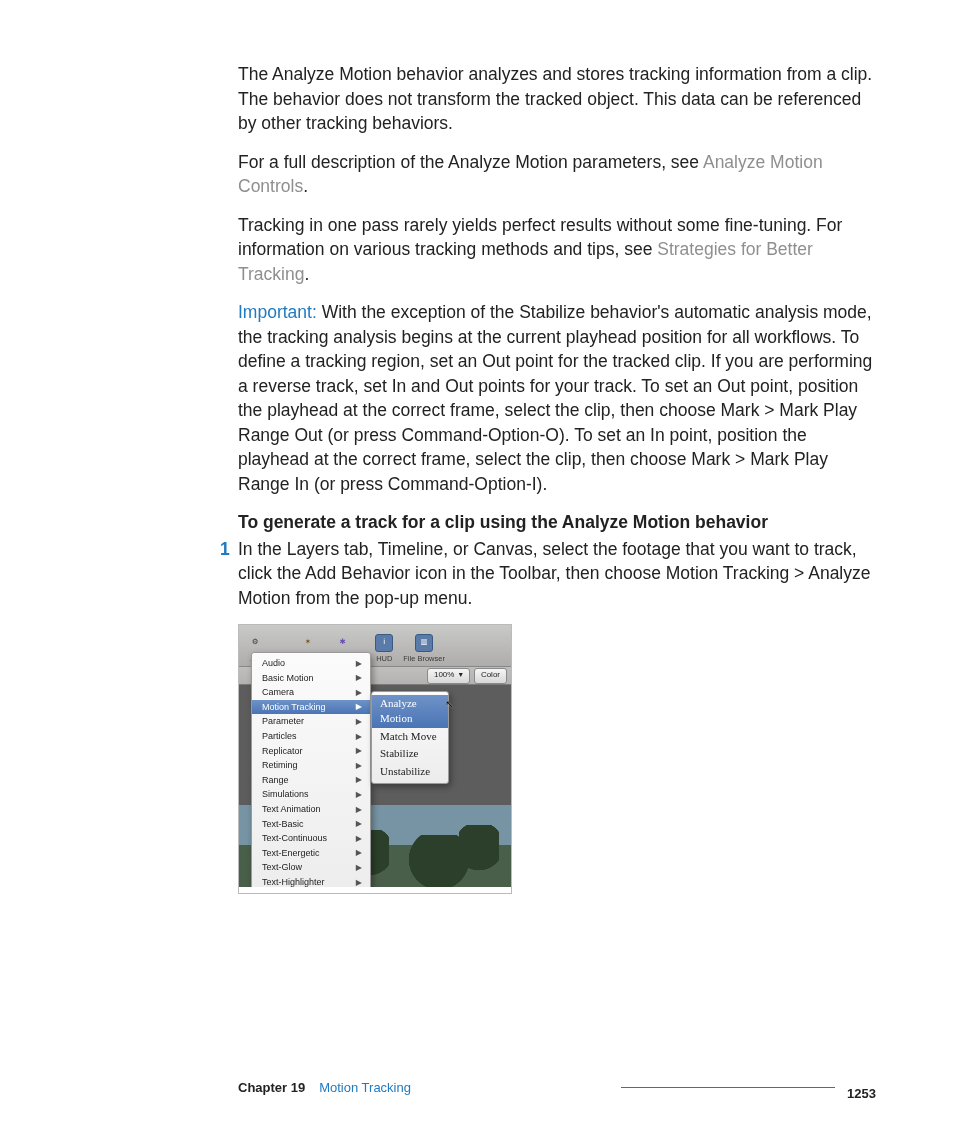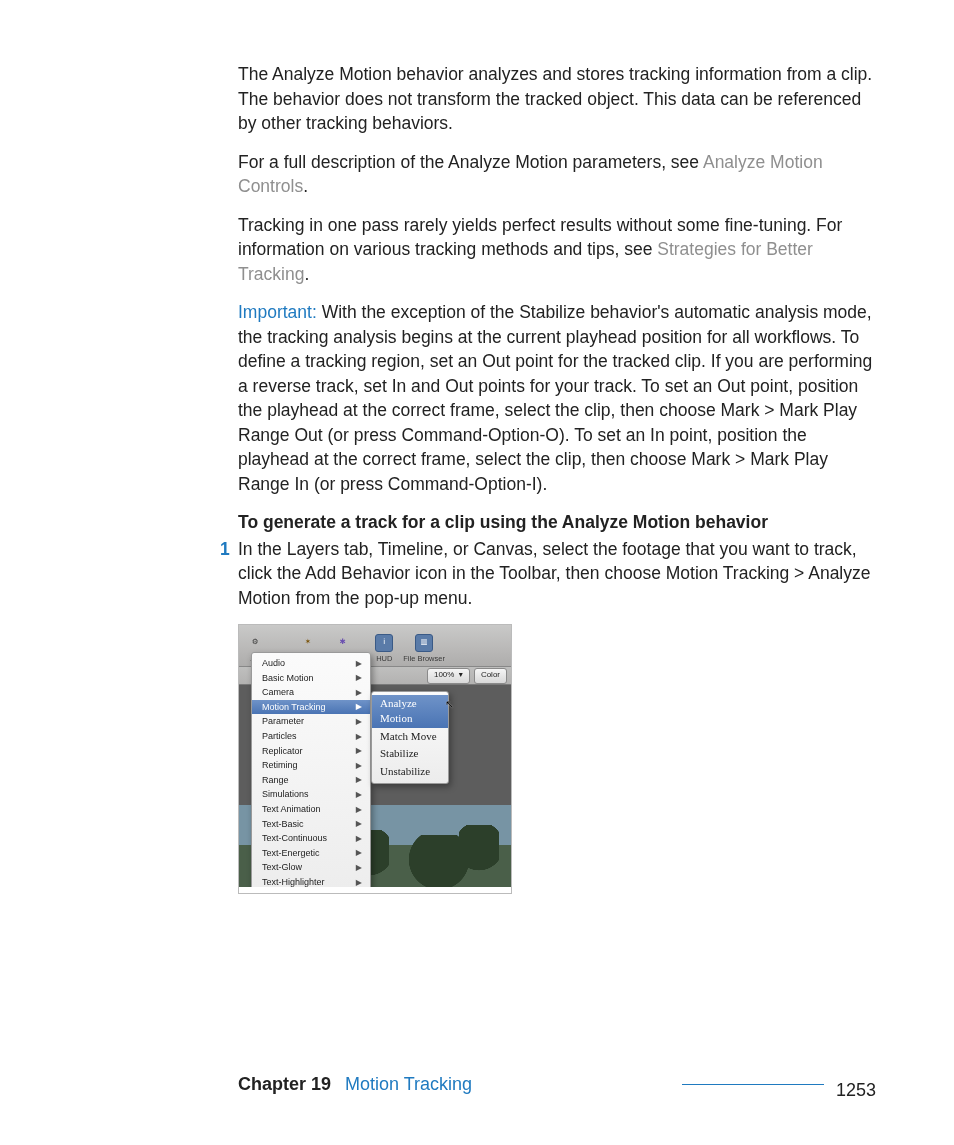--- a/index.html
+++ b/index.html
@@ -134,31 +134,31 @@
   }
   .tree { position:absolute; width:40px; height:60px; background: radial-gradient(circle at 50% 35%, #2c3f2a 55%, transparent 56%); }
   .trunk { position:absolute; width:5px; height:20px; background:#3a2e22; }
   .footer {
     position: absolute;
     bottom: 42px;
     left: 238px;
     right: 78px;
     display: flex;
     align-items: center;
-    font-size: 18px;
+    font-size: 13px;
   }
   .footer .chapter { font-weight: 600; }
   .footer .title { color: #1f7ac0; margin-left: 14px; }
   .footer .bar {
     flex: 1;
     height: 1px;
     background: #1f7ac0;
     margin: 0 12px 0 210px;
   }
-  .footer .pagenum { font-weight: 400; color: #222; margin-top: 12px; }
+  .footer .pagenum { font-weight: 700; color: #222; margin-top: 12px; }
 </style>
 </head>
 <body>
 
 <div class="page">
   <div class="content">
     <p>The Analyze Motion behavior analyzes and stores tracking information from a clip. The behavior does not transform the tracked object. This data can be referenced by other tracking behaviors.</p>
 
     <p>
       <span>For a full description of the Analyze Motion parameters, see </span><span class="link">Analyze Motion Controls</span><span>.</span>

